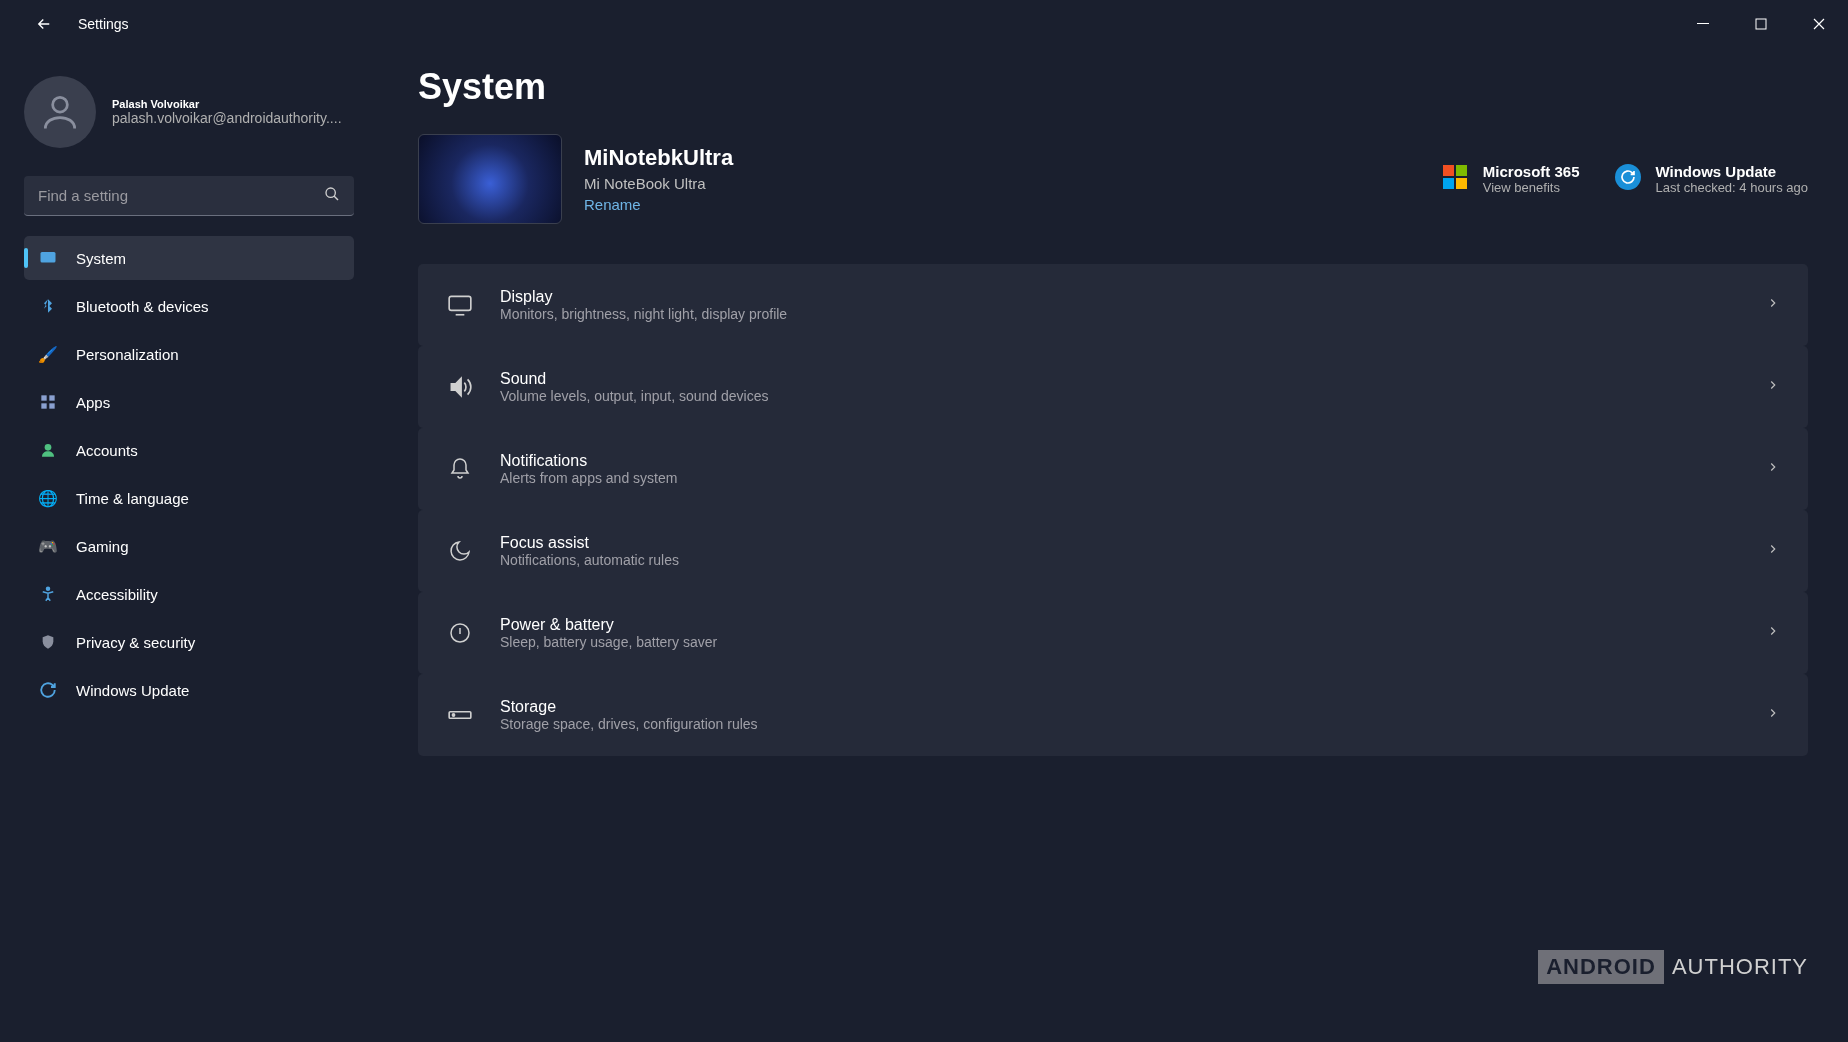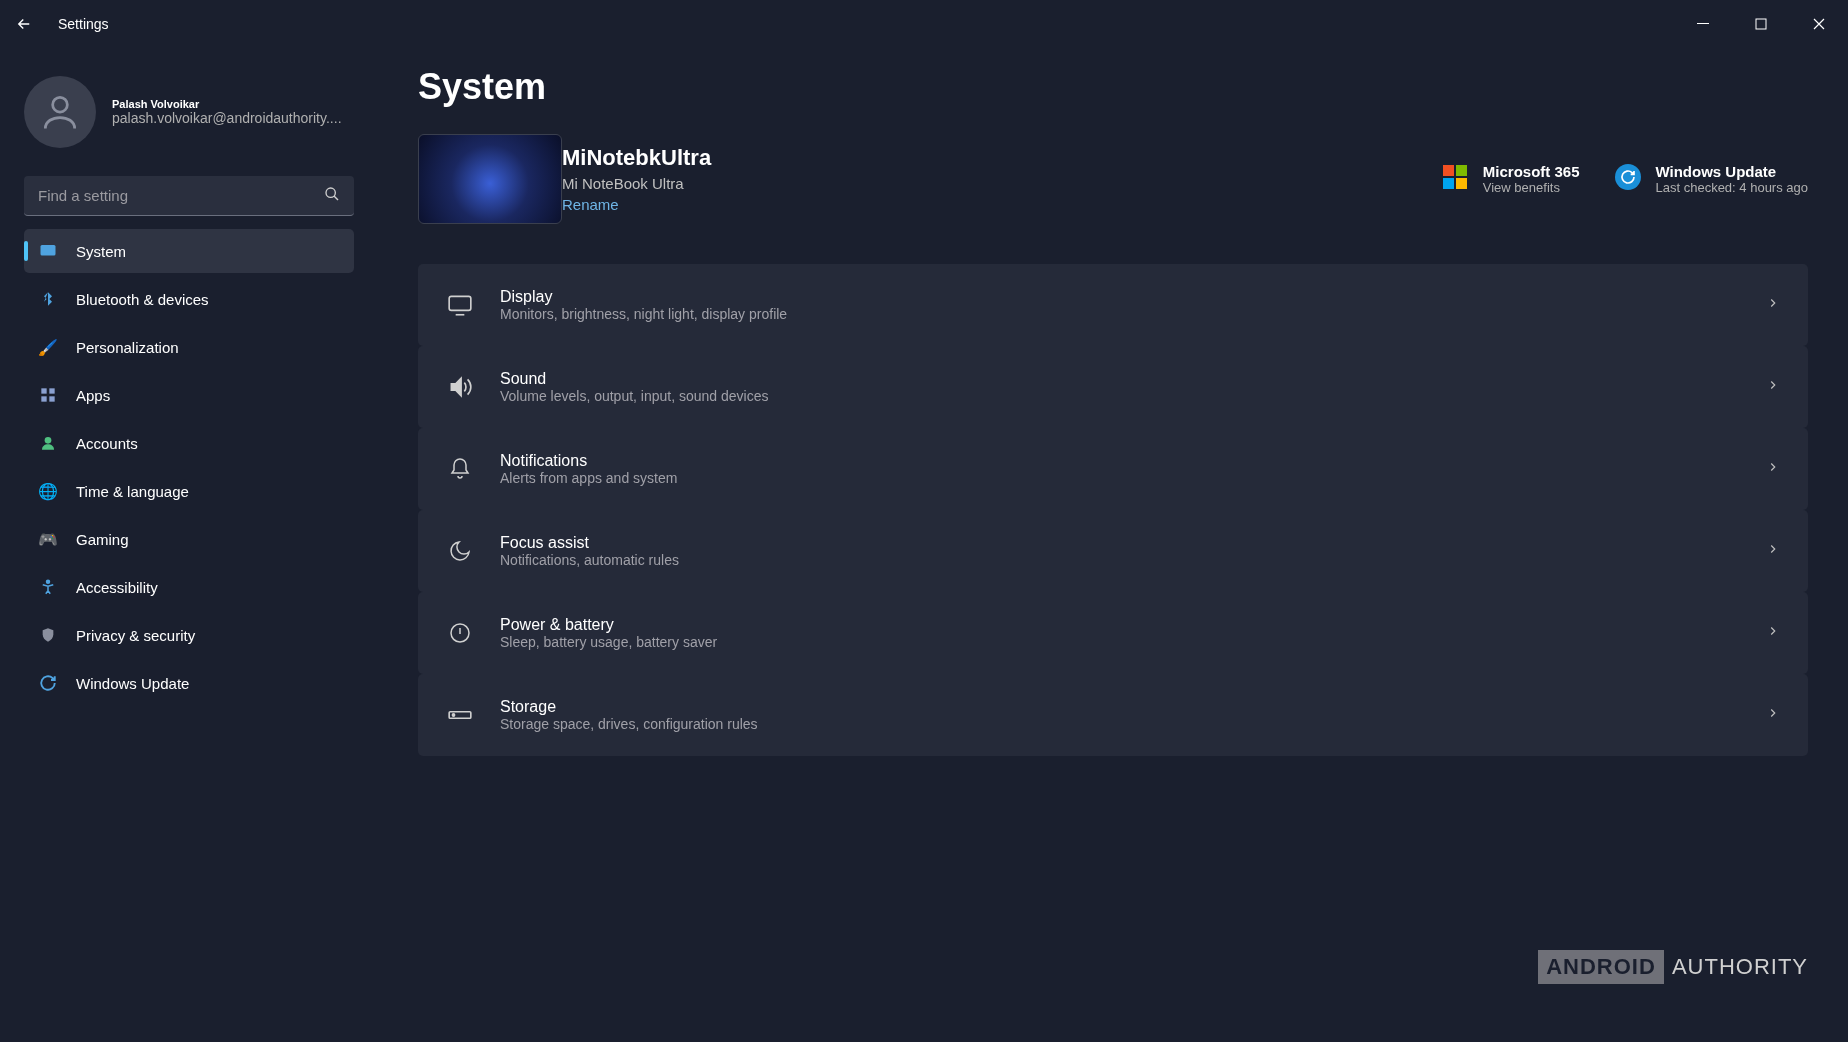--- a/index.html
+++ b/index.html
@@ -14,21 +14,21 @@
       width: 1848px;
       height: 1042px;
       overflow: hidden;
       display: flex;
       flex-direction: column;
     }
     .titlebar {
       height: 48px;
       display: flex;
       align-items: center;
-      padding-left: 12px;
+      padding-left: 32px;
     }
     .titlebar-left {
       display: flex;
       align-items: center;
       gap: 22px;
     }
     .back-btn {
       width: 24px;
       height: 24px;
       display: flex;
@@ -88,21 +88,21 @@
     .user-name {
       font-size: 11px;
       font-weight: 600;
     }
     .user-email {
       font-size: 14px;
       color: #b0b0b0;
     }
     .search-wrapper {
       position: relative;
-      margin-bottom: 13px;
+      margin-bottom: 20px;
     }
     .search-input {
       width: 100%;
       height: 40px;
       background: #2a2f3e;
       border: none;
       border-bottom: 1px solid #6a6f7e;
       border-radius: 4px;
       padding: 0 40px 0 14px;
       color: #ffffff;
@@ -164,20 +164,21 @@
     }
     .page-title {
       font-size: 36px;
       font-weight: 600;
       margin-bottom: 26px;
     }
     .device-row {
       display: flex;
       align-items: center;
       margin-bottom: 40px;
+      gap: 22px;
     }
     .device-thumb {
       width: 144px;
       height: 90px;
       border-radius: 6px;
       background: radial-gradient(circle at 50% 55%, #3a5fd6 0%, #1a2760 45%, #0a0f28 100%);
       border: 1px solid #3a3f4e;
     }
     .device-info {
       display: flex;

